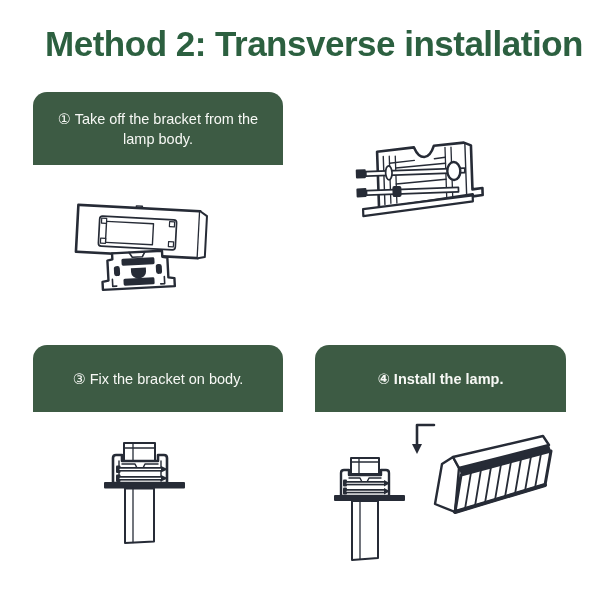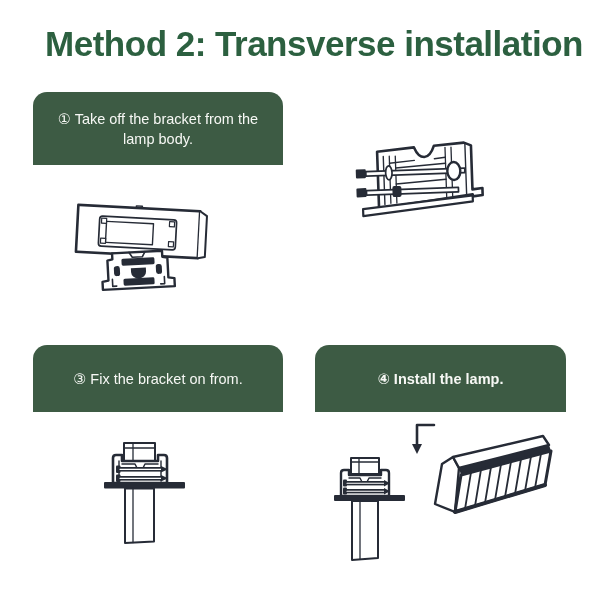--- a/index.html
+++ b/index.html
@@ -93,21 +93,21 @@
         <rect x="66" y="68" width="9" height="11" rx="2" fill="#262b36" stroke="none"></rect>
 
         <path d="M36,90 L146,80 L146,86 L36,97 Z" fill="#fff" stroke-width="2.2"></path>
       </g>
     </svg>
   </div>
 </div>
 
 <div class="panel r2" id="p3">
   <div class="hdr">
-    <span>③ Fix the bracket on from.</span>
+    <span>③ Fix the bracket on body.</span>
   </div>
   <div class="art">
     <svg width="190" height="160" viewBox="0 0 190 160">
       <g stroke="#262b36" stroke-linejoin="round" stroke-linecap="round">
 
         <path d="M61,23 h31 v18 h-31 z" fill="#fff" stroke-width="2"></path>
         <path d="M61,28 h31 M70,23 v18" fill="none" stroke-width="1.3"></path>
 
         <path d="M50,63 V38 q0,-3 3,-3 h6 v6 h36 v-6 h6 q3,0 3,3 v25 z" fill="#fff" stroke-width="2.6"></path>
         <path d="M59,44 h13 l2,4 h6 l2,-4 h13" fill="none" stroke-width="1.5"></path>

